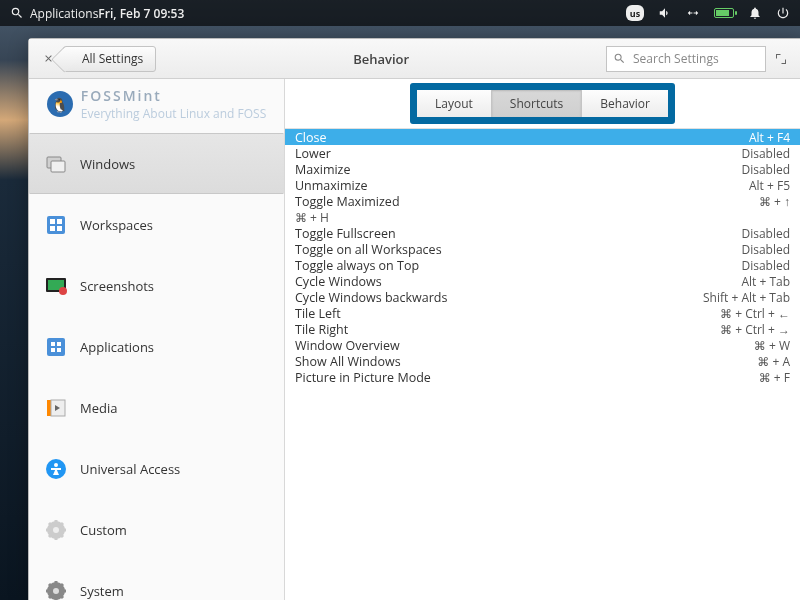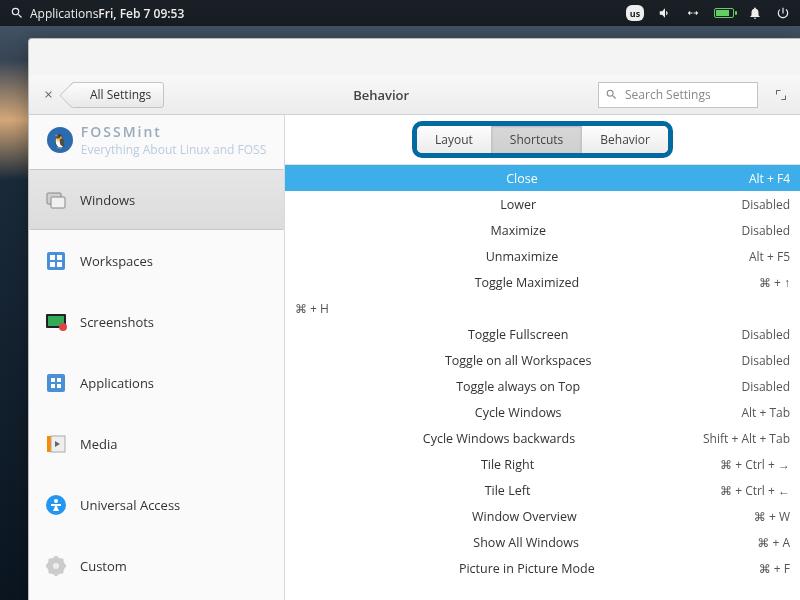--- a/index.html
+++ b/index.html
@@ -12,21 +12,21 @@
 .panel-center { flex: 1; font-weight: 600; }
 .panel-right { display: flex; align-items: center; gap: 14px; }
 .panel svg { width: 14px; height: 14px; fill: #eee; }
 .panel .icon-box { width: 18px; height: 16px; background: #eee; color: #222; font-size: 9px; font-weight: 700; display: flex; align-items: center; justify-content: center; border-radius: 6px; }
 .battery-ind { width: 20px; height: 10px; border: 1.5px solid #6c6; border-radius: 2px; position: relative; }
 .battery-ind::after { content: ""; position: absolute; right: -4px; top: 2px; width: 2px; height: 4px; background: #6c6; border-radius: 1px; }
 .battery-ind .fill { position: absolute; left: 1px; top: 1px; bottom: 1px; width: 70%; background: #6c6; }
 
 
 .window { position: absolute; top: 38px; left: 28px; right: 0; bottom: 0; background: #f4f4f4; border: 1px solid #bbb; border-right: none; border-bottom: none; border-radius: 4px 0 0 0; display: flex; flex-direction: column; box-shadow: 0 4px 20px rgba(0,0,0,0.3); }
-.titlebar { height: 40px; display: flex; align-items: center; padding: 0 8px; gap: 12px; border-bottom: 1px solid #d0d0d0; background: linear-gradient(#f8f8f8,#ececec); margin-top: 36px; }
+.titlebar { height: 40px; display: flex; align-items: center; padding: 0 8px; gap: 4px; border-bottom: 1px solid #d0d0d0; background: linear-gradient(#f8f8f8,#ececec); }
 .titlebar .close-btn { width: 22px; height: 22px; display: flex; align-items: center; justify-content: center; color: #666; cursor: pointer; }
 .back-btn { height: 26px; padding: 0 12px 0 18px; border: 1px solid #c4c4c4; border-radius: 3px; background: linear-gradient(#fdfdfd,#e8e8e8); font-size: 12px; color: #333; position: relative; cursor: pointer; display: flex; align-items: center; }
 .back-btn::before { content: ""; position: absolute; left: -9px; top: 3px; width: 18px; height: 18px; background: linear-gradient(135deg,#fdfdfd,#e8e8e8); border: 1px solid #c4c4c4; border-right: none; border-top: none; transform: rotate(45deg); border-radius: 2px; }
 .title-center { flex: 1; text-align: center; font-size: 13px; font-weight: 600; color: #444; }
 .search-box { width: 160px; height: 26px; border: 1px solid #c4c4c4; border-radius: 0; background: #fff; padding: 0 8px 0 26px; font-size: 12px; color: #888; position: relative; display: flex; align-items: center; }
 .search-box svg { position: absolute; left: 6px; width: 13px; height: 13px; fill: #888; }
 .max-btn { width: 22px; height: 22px; display: flex; align-items: center; justify-content: center; color: #666; cursor: pointer; }
 
 .content { flex: 1; display: flex; overflow: hidden; }
 
@@ -37,26 +37,26 @@
 .logo-text { color: #9ab; font-size: 14px; font-weight: 600; letter-spacing: 2px; }
 .logo-sub { font-size: 12px; color: #bcd; }
 .cat-list { flex: 1; overflow: auto; padding-top: 4px; }
 .cat-item { height: 61px; display: flex; align-items: center; gap: 12px; padding: 0 14px; font-size: 13px; color: #333; cursor: pointer; border: 1px solid transparent; }
 .cat-item.selected { background: linear-gradient(#e6e6e6,#dcdcdc); border-top: 1px solid #c8c8c8; border-bottom: 1px solid #c8c8c8; }
 .cat-icon { width: 24px; height: 24px; display: flex; align-items: center; justify-content: center; border-radius: 3px; }
 
 
 .main { flex: 1; display: flex; flex-direction: column; background: #fff; }
 .tab-row { height: 50px; display: flex; align-items: center; justify-content: center; border-bottom: 1px solid #e0e0e0; }
-.tab-group { display: flex; border: 5px solid #0369a1; border-radius: 10px; overflow: hidden; }
+.tab-group { display: flex; border: 7px solid #0369a1; border-radius: 3px; overflow: hidden; }
 .tab { padding: 5px 18px; font-size: 12px; color: #444; background: linear-gradient(#fdfdfd,#ececec); border-right: 1px solid #c4c4c4; cursor: pointer; }
 .tab:last-child { border-right: none; }
 .tab.active { background: linear-gradient(#d8d8d8,#cfcfcf); box-shadow: inset 0 1px 2px rgba(0,0,0,0.15); }
 .shortcut-list { flex: 1; overflow: auto; }
-.shortcut-row { height: 26px; display: flex; align-items: center; padding: 0 10px; font-size: 12.5px; color: #333; cursor: pointer; text-align: center; }
+.shortcut-row { height: 16px; display: flex; align-items: center; padding: 0 10px; font-size: 12.5px; color: #333; cursor: pointer; }
 .shortcut-row.selected { background: #3daee9; color: #fff; }
 .shortcut-row.selected .sc-val { color: #fff; }
 .sc-name { flex: 1; }
 .sc-val { color: #555; font-size: 12px; }
 </style>
 </head>
 <body>
 
 <div class="desktop-bg"></div>
 
@@ -255,28 +255,28 @@
           </div>
           <div class="shortcut-row">
             <span class="sc-name">Cycle Windows</span>
             <span class="sc-val">Alt + Tab</span>
           </div>
           <div class="shortcut-row">
             <span class="sc-name">Cycle Windows backwards</span>
             <span class="sc-val">Shift + Alt + Tab</span>
           </div>
           <div class="shortcut-row">
+            <span class="sc-name">Tile Left</span>
+            <span class="sc-val">⌘ + Ctrl + ←</span>
+          </div>
+          <div class="shortcut-row">
             <span class="sc-name">Tile Right</span>
             <span class="sc-val">⌘ + Ctrl + →</span>
           </div>
           <div class="shortcut-row">
-            <span class="sc-name">Tile Left</span>
-            <span class="sc-val">⌘ + Ctrl + ←</span>
-          </div>
-          <div class="shortcut-row">
             <span class="sc-name">Window Overview</span>
             <span class="sc-val">⌘ + W</span>
           </div>
           <div class="shortcut-row">
             <span class="sc-name">Show All Windows</span>
             <span class="sc-val">⌘ + A</span>
           </div>
           <div class="shortcut-row">
             <span class="sc-name">Picture in Picture Mode</span>
             <span class="sc-val">⌘ + F</span>

